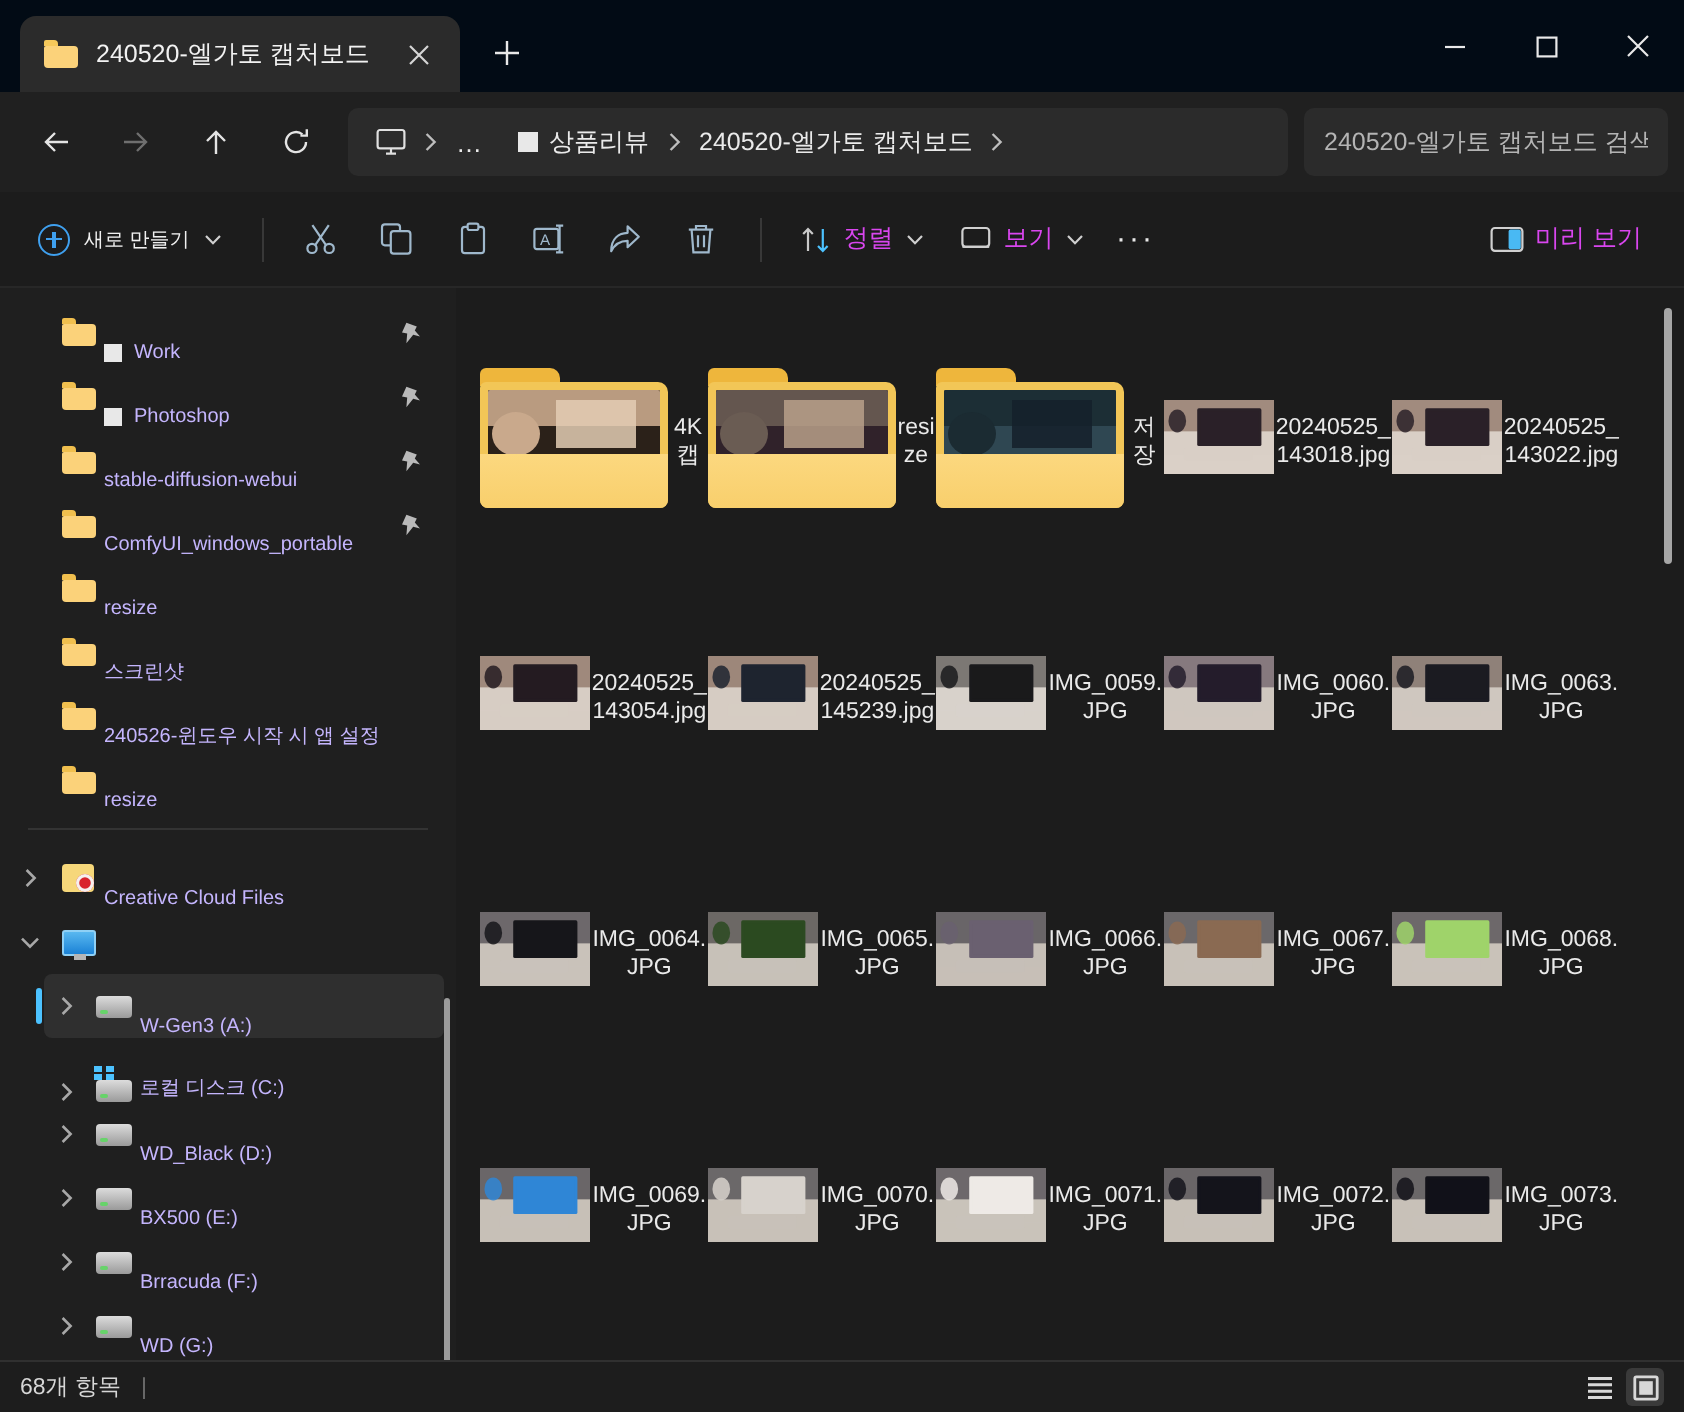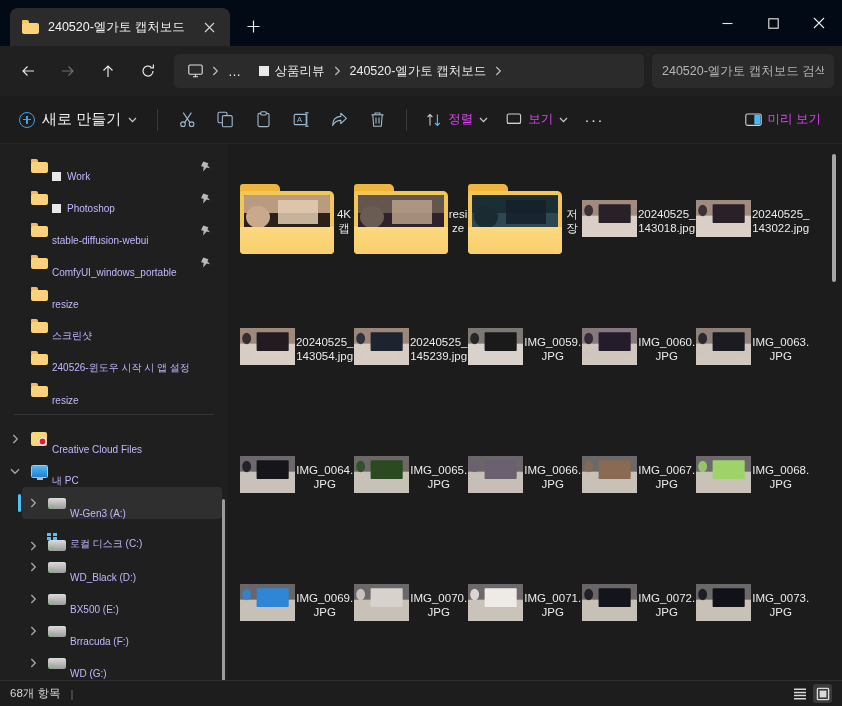--- a/index.html
+++ b/index.html
@@ -82,21 +82,21 @@
     color: #b4b4b4; font-size: 12.5px; white-space: nowrap; overflow: hidden;
   }
 
   
   .cmdbar {
     height: 48px; background: #1c1c1c; display: flex; align-items: center;
     padding: 0 12px; flex: 0 0 auto; border-bottom: 1px solid #272727;
   }
   .newbtn {
     display: flex; align-items: center; gap: 7px; height: 32px; padding: 0 10px 0 7px;
-    border-radius: 5px; color: #f0f0f0; font-size: 15px; white-space: nowrap;
+    border-radius: 5px; color: #f0f0f0; font-size: 10px; white-space: nowrap;
   }
   .plus-circle {
     width: 16px; height: 16px; border: 1.4px solid #3fa0ef; border-radius: 50%;
     position: relative; flex: 0 0 auto;
   }
   .plus-circle::before, .plus-circle::after {
     content: ""; position: absolute; background: #3fa0ef;
   }
   .plus-circle::before { left: 3px; top: 6.3px; width: 8px; height: 1.4px; }
   .plus-circle::after  { top: 3px; left: 6.3px; height: 8px; width: 1.4px; }
@@ -558,21 +558,20 @@
     </div>
           <div class="nav-item" style="">
       <span class="tw">
               <svg width="10" height="7" viewBox="0 0 10 7">
                 <path d="M1 1.3 L5 5.3 L9 1.3" stroke="currentColor" stroke-width="1.3" fill="none"></path>
               </svg>
             </span>
       <span class="nav-ico">
               <span class="pc-ico"></span>
             </span>
-      <span class="nav-label">내 PC</span>
 
     </div>
           <div class="nav-item selected" style="margin-left:22px;">
       <span class="tw">
               <svg width="7" height="10" viewBox="0 0 7 10">
                 <path d="M1.3 1 L5.3 5 L1.3 9" stroke="currentColor" stroke-width="1.3" fill="none"></path>
               </svg>
             </span>
       <span class="nav-ico">
               <span class="drive-ico"></span>

